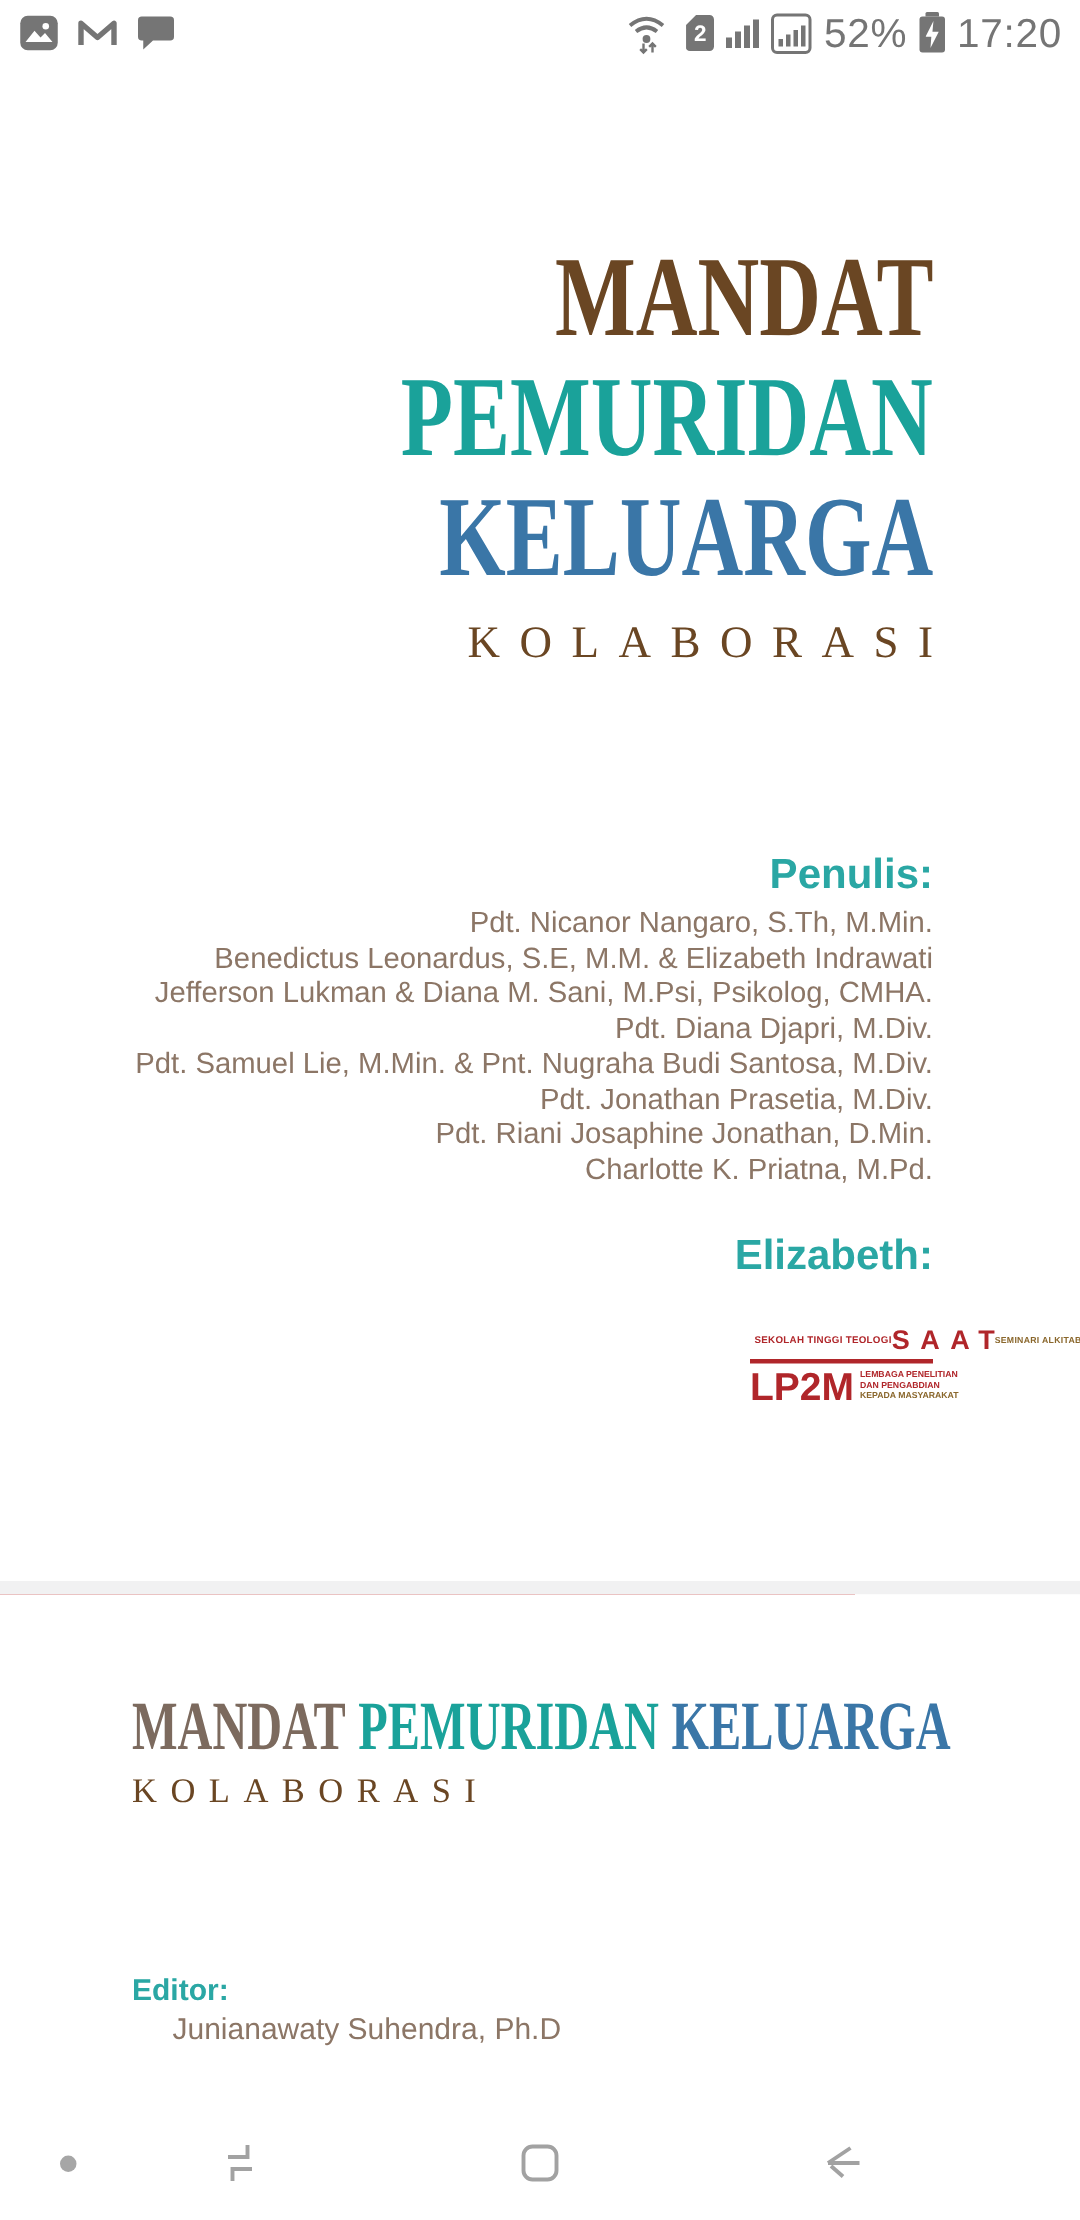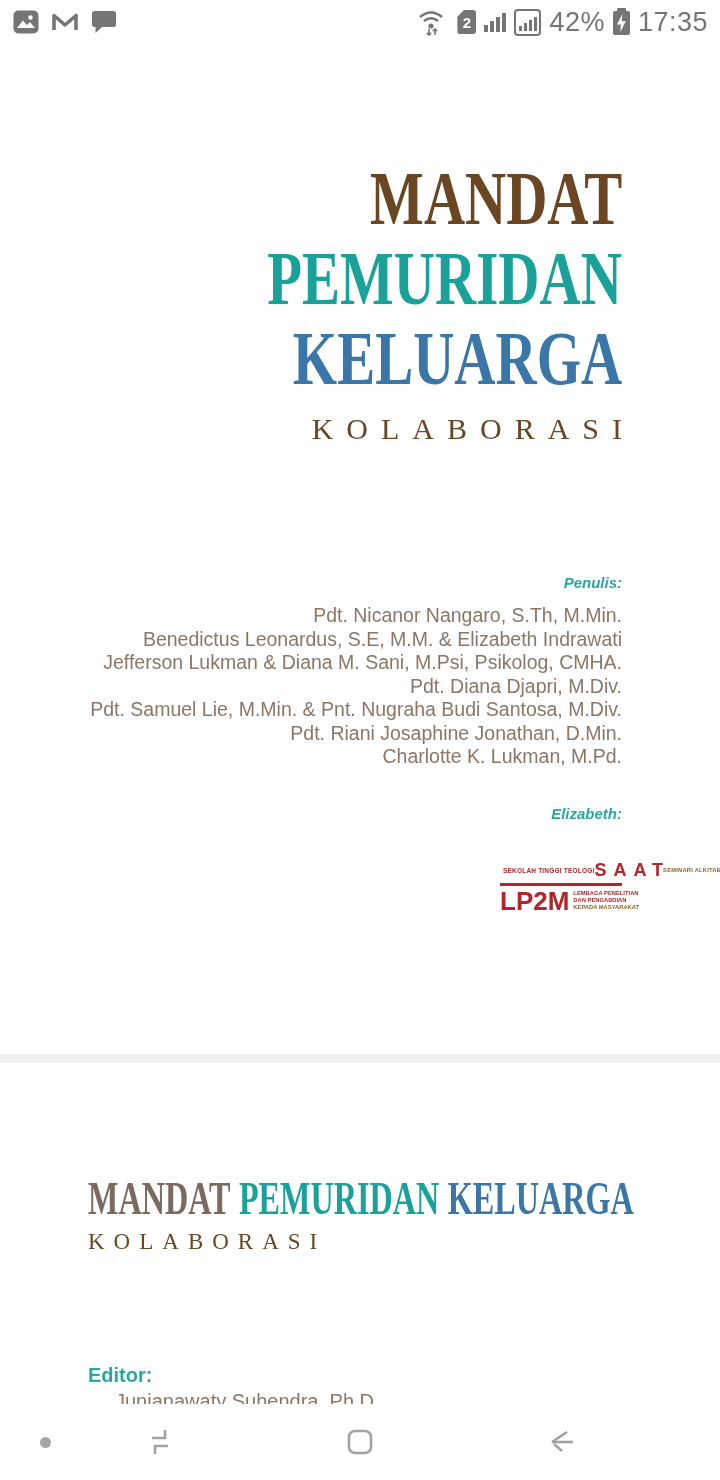--- a/index.html
+++ b/index.html
@@ -42,41 +42,41 @@
   .t-line span { display:inline-block; transform:scaleX(0.75); transform-origin:right center; }
   .c-brown { color:#6a4623; }
   .c-teal  { color:#1aa29a; }
   .c-blue  { color:#3a76a7; }
   .c-taupe { color:#7c6a5e; }
 
   .title-block { padding-top:118px; }
   .kolab1 { margin-top:12px; font-family:"Liberation Serif", serif; font-weight:400; color:#6a4623;
     font-size:30px; line-height:38px; letter-spacing:13px; margin-right:-13px; }
 
-  .label-teal { color:#2aa7a4; font-weight:bold; font-size:15px; line-height:26px;font-style:italic; }
+  .label-teal { color:#2aa7a4; font-weight:bold; font-size:28px; line-height:26px; }
   .penulis { margin-top:122px; }
   .authors { margin-top:8px; color:#8c7666; font-size:19.5px; line-height:23.5px; }
   .penerbit { margin-top:32px; }
 
   
   .logo { display:inline-block; margin-top:9px; width:122px; text-align:left; }
   .saat-row { display:flex; align-items:flex-end; gap:3px; }
   .saat-text { display:flex; flex-direction:row; align-items:center; flex:1; }
   .saat-l1 { font-size:6.5px; font-weight:bold; color:#b0262a; white-space:nowrap; letter-spacing:0.2px; }
   .saat-name { font-size:18px; font-weight:bold; color:#b0262a; letter-spacing:7px; margin-right:-7px; line-height:19px; }
   .saat-l2 { font-size:5.8px; font-weight:bold; color:#8a672c; white-space:nowrap; letter-spacing:0.2px; }
   .logo-divider { height:3px; background:#b0262a; margin-top:3px; }
   .lp2m-row { display:flex; align-items:center; gap:4px; margin-top:4px; }
   .lp2m-name { font-size:26px; font-weight:bold; color:#b0262a; line-height:22px; }
   .lp2m-lines { display:flex; flex-direction:column; }
   .lp2m-lines span { font-size:5.8px; font-weight:bold; color:#b0262a; line-height:7px; white-space:nowrap; }
   .lp2m-lines span:last-child { color:#8a672c; }
 
   
-  .p2-title { padding-top:112px; white-space:nowrap; }
+  .p2-title { padding-top:64px; white-space:nowrap; }
   .p2-title .scale { display:inline-block; transform:scaleX(0.70); transform-origin:left center;
     font-size:46px; line-height:48px; }
   .p2-title .seg { margin-right:12px; }
   .kolab2 { margin-top:5px; font-family:"Liberation Serif", serif; font-weight:400; color:#6a4623;
     font-size:23px; line-height:28px; letter-spacing:9px; }
   .editor-label { margin-top:107px; color:#2aa7a4; font-weight:bold; font-size:20px; line-height:24px; }
   .editor-name { margin-top:2px; margin-left:27px; color:#8c7666; font-size:20px; line-height:24px; }
 
   
   .navbar { position:absolute; top:1404px; left:0; width:720px; height:76px; background:#fff; z-index:10; }
@@ -117,50 +117,51 @@
         <i></i>
       </div>
     <div class="boxed-signal">
       <div class="bars">
           <i></i>
           <i></i>
           <i></i>
           <i></i>
         </div>
     </div>
-    <span class="sb-text">42%</span>
+    <span class="sb-text">52%</span>
     <div class="battery">
       <div class="nub"></div>
       <div class="body">
           <div class="bolt"></div>
         </div>
     </div>
-    <span class="sb-text">17:35</span>
+    <span class="sb-text">17:20</span>
   </div>
 </div>
 
 <div class="doc-viewer">
 
   <div class="page1">
     <div class="title-block">
       <div class="display-serif t-line c-brown"><span>MANDAT</span></div>
       <div class="display-serif t-line c-teal"><span>PEMURIDAN</span></div>
       <div class="display-serif t-line c-blue"><span>KELUARGA</span></div>
       <div class="kolab1">KOLABORASI</div>
     </div>
 
     <div class="label-teal penulis">Penulis:</div>
     <div class="authors">
       <div>Pdt. Nicanor Nangaro, S.Th, M.Min.</div>
       <div>Benedictus Leonardus, S.E, M.M. &amp; Elizabeth Indrawati</div>
       <div>Jefferson Lukman &amp; Diana M. Sani, M.Psi, Psikolog, CMHA.</div>
       <div>Pdt. Diana Djapri, M.Div.</div>
       <div>Pdt. Samuel Lie, M.Min. &amp; Pnt. Nugraha Budi Santosa, M.Div.</div>
+      <div>Pdt. Jonathan Prasetia, M.Div.</div>
       <div>Pdt. Riani Josaphine Jonathan, D.Min.</div>
-      <div>Charlotte K. Lukman, M.Pd.</div>
+      <div>Charlotte K. Priatna, M.Pd.</div>
     </div>
 
     <div class="label-teal penerbit">Elizabeth:</div>
 
     <div class="logo">
       <div class="saat-row">
         <svg width="38" height="44" viewBox="0 0 38 44">
           <path d="M22 1 Q30 10 24 19 Q21 24 26 28 L14 25 Q10 12 22 1 Z" fill="#b0262a"></path>
           <path d="M2 33 Q10 30 18 32 L19 35 Q10 33 2 36 Z" fill="none" stroke="#8a672c" stroke-width="1.4"></path>
           <path d="M36 33 Q28 30 20 32 L19 35 Q28 33 36 36 Z" fill="none" stroke="#8a672c" stroke-width="1.4"></path>

